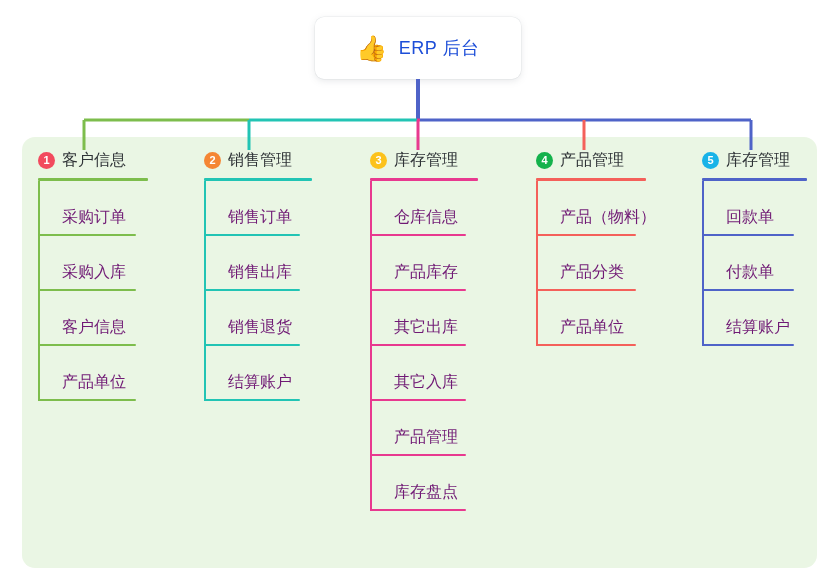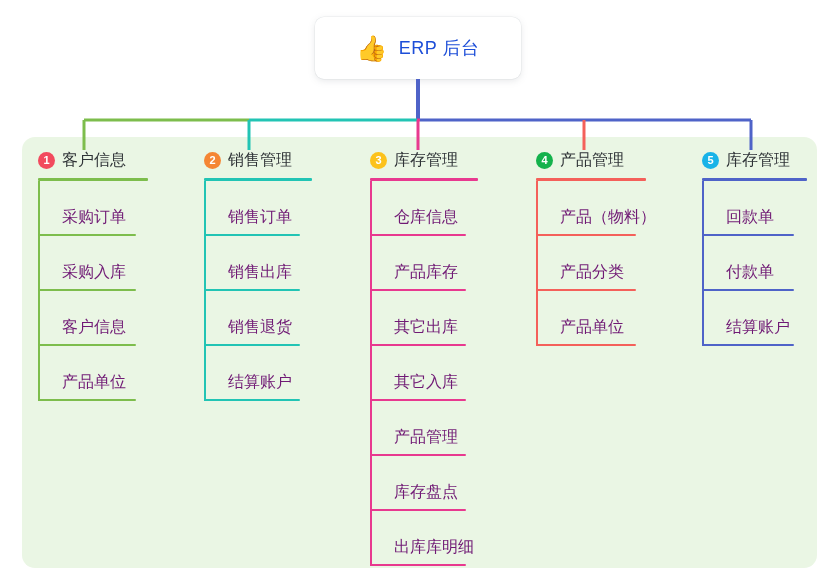--- a/index.html
+++ b/index.html
@@ -186,25 +186,20 @@
           <div class="item">
             <div class="stem" style="background: rgb(232, 57, 143); height: 55px;"></div>
             <div class="item-label">产品管理</div>
             <div class="item-rule" style="background: rgb(232, 57, 143); width: 96px;"></div>
           </div>
           <div class="item">
             <div class="stem" style="background: rgb(232, 57, 143); height: 55px;"></div>
             <div class="item-label">库存盘点</div>
             <div class="item-rule" style="background: rgb(232, 57, 143); width: 96px;"></div>
           </div>
-          <div class="item">
-            <div class="stem" style="background: rgb(232, 57, 143); height: 55px;"></div>
-            <div class="item-label">出库库明细</div>
-            <div class="item-rule" style="background: rgb(232, 57, 143); width: 96px;"></div>
-          </div>
         </div>
       </div>
       <div class="col" style="left: 536px; width: 110px;">
         <div class="col-head">
           <span class="badge" style="background: rgb(20, 178, 76);">4</span>
           <span class="col-title">产品管理</span>
         </div>
         <div class="head-rule" style="background: rgb(244, 96, 90); width: 110px;"></div>
         <div class="items">
           <div class="item">

